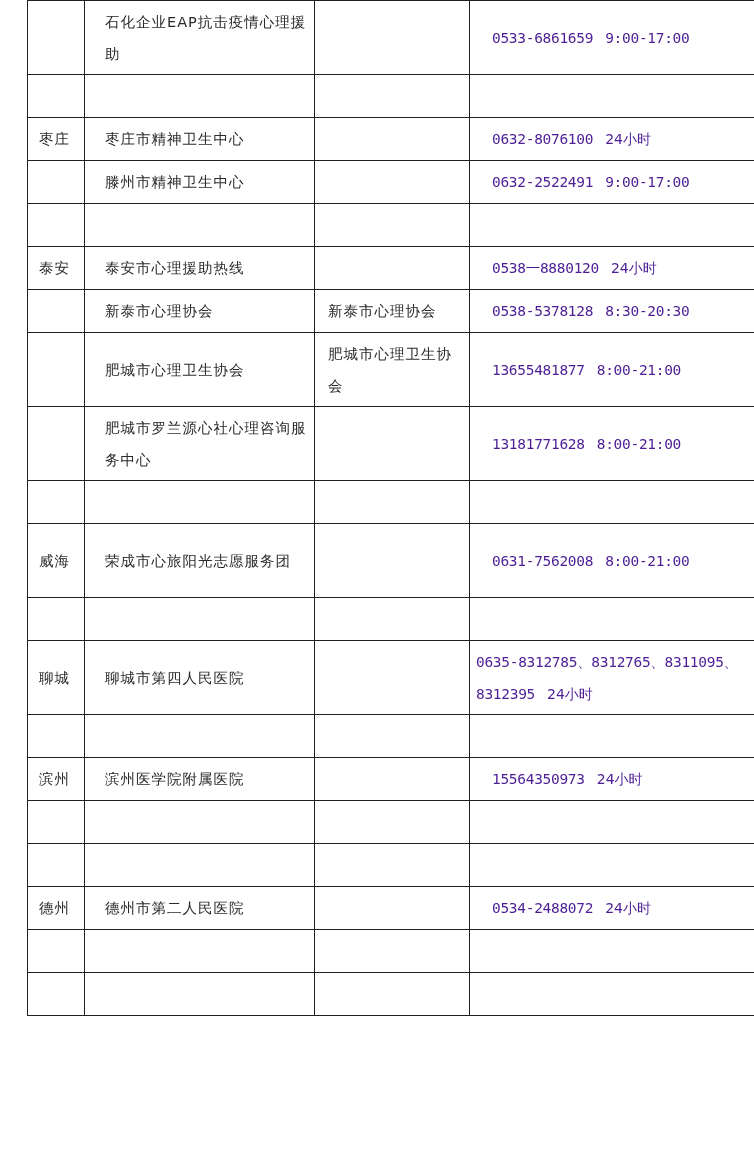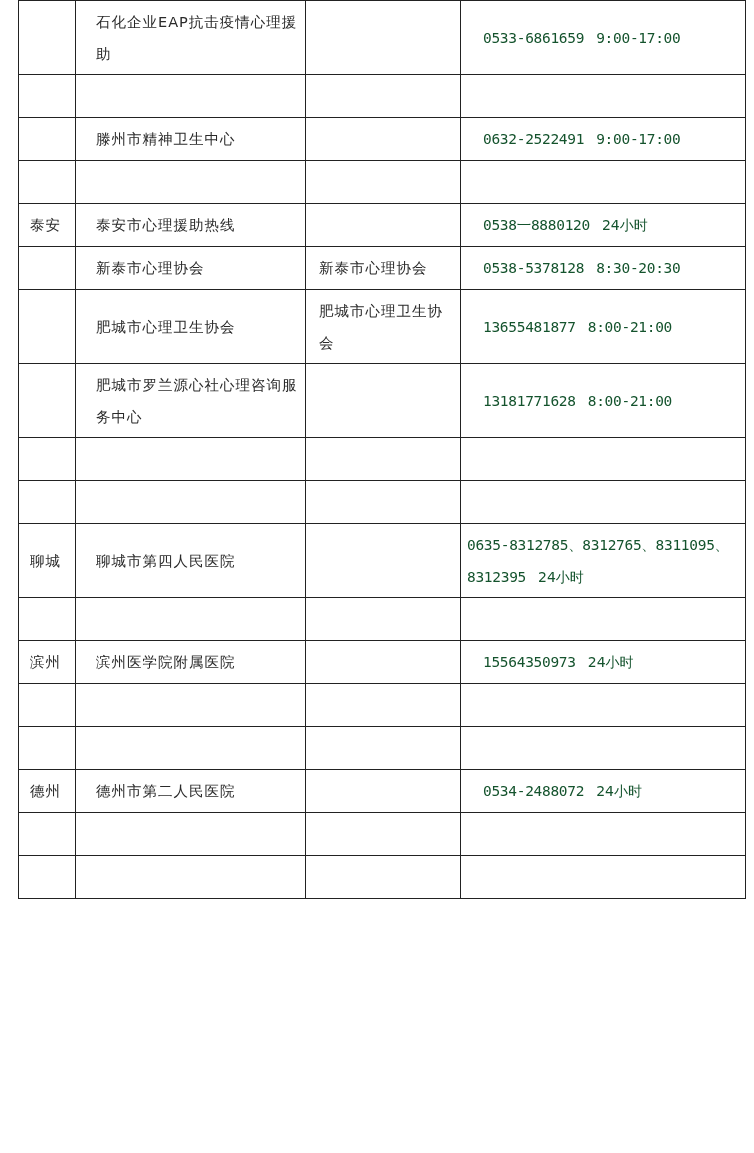--- a/index.html
+++ b/index.html
@@ -10,21 +10,21 @@
     body {
       width: 754px;
       height: 1153px;
       position: relative;
       overflow: hidden;
       font-family: "DejaVu Sans", "Liberation Sans", sans-serif;
       color: #2a2a2a;
     }
     .table {
       position: absolute;
-      left: 18px;
+      left: 27px;
       top: 0px;
       width: 728px;
       border-collapse: collapse;
       table-layout: fixed;
     }
     .table td {
       border: 1.5px solid #222;
       padding: 0;
       vertical-align: middle;
       font-size: 14.5px;
@@ -36,21 +36,21 @@
     .c3 { width: 155px; }
     .c4 { width: 285px; }
     .city { padding-left: 11px !important; letter-spacing: 1px; }
     .org { padding-left: 20px !important; padding-right: 6px !important; letter-spacing: 1px; }
     .alt { padding-left: 13px !important; padding-right: 4px !important; letter-spacing: 1px; }
     .phone {
       padding-left: 22px !important;
       font-family: "DejaVu Sans Mono", "Liberation Mono", monospace;
       font-size: 12.5px;
       letter-spacing: -0.3px;
-      color: #14532d;
+      color: #4c1d95;
       margin-top: 8px;
     }
     .phone.wide { padding-left: 6px !important; }
     .phone .hours { margin-left: 12px; }
     .phone .hours-cjk { font-family: "DejaVu Sans", sans-serif; font-size: 14px; letter-spacing: 0; }
     tr.h1 td { height: 42px; }
     tr.h2 td { height: 73px; }
   </style>
 </head>
 <body>
@@ -67,20 +67,26 @@
         <td class="city"></td>
         <td class="org">石化企业EAP抗击疫情心理援助</td>
         <td class="alt"></td>
         <td class="phone"><span>0533-6861659</span><span class="hours">9:00-17:00</span></td>
       </tr>
       <tr class="h1">
         <td class="city"></td>
         <td class="org"></td>
         <td class="alt"></td>
         <td class="phone"><span></span><span class="hours"></span></td>
+      </tr>
+      <tr class="h1">
+        <td class="city">枣庄</td>
+        <td class="org">枣庄市精神卫生中心</td>
+        <td class="alt"></td>
+        <td class="phone"><span>0632-8076100</span><span class="hours hours-cjk">24小时</span></td>
       </tr>
       <tr class="h1">
         <td class="city"></td>
         <td class="org">滕州市精神卫生中心</td>
         <td class="alt"></td>
         <td class="phone"><span>0632-2522491</span><span class="hours">9:00-17:00</span></td>
       </tr>
       <tr class="h1">
         <td class="city"></td>
         <td class="org"></td>
@@ -109,20 +115,26 @@
         <td class="city"></td>
         <td class="org">肥城市罗兰源心社心理咨询服务中心</td>
         <td class="alt"></td>
         <td class="phone"><span>13181771628</span><span class="hours">8:00-21:00</span></td>
       </tr>
       <tr class="h1">
         <td class="city"></td>
         <td class="org"></td>
         <td class="alt"></td>
         <td class="phone"><span></span><span class="hours"></span></td>
+      </tr>
+      <tr class="h2">
+        <td class="city">威海</td>
+        <td class="org">荣成市心旅阳光志愿服务团</td>
+        <td class="alt"></td>
+        <td class="phone"><span>0631-7562008</span><span class="hours">8:00-21:00</span></td>
       </tr>
       <tr class="h1">
         <td class="city"></td>
         <td class="org"></td>
         <td class="alt"></td>
         <td class="phone"><span></span><span class="hours"></span></td>
       </tr>
       <tr class="h2">
         <td class="city">聊城</td>
         <td class="org">聊城市第四人民医院</td>

